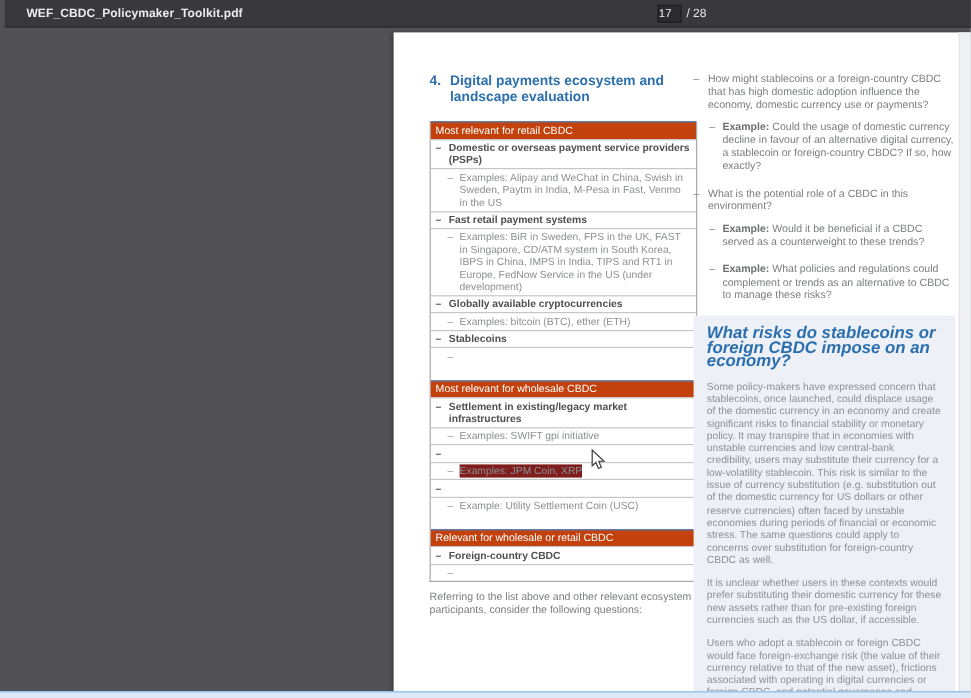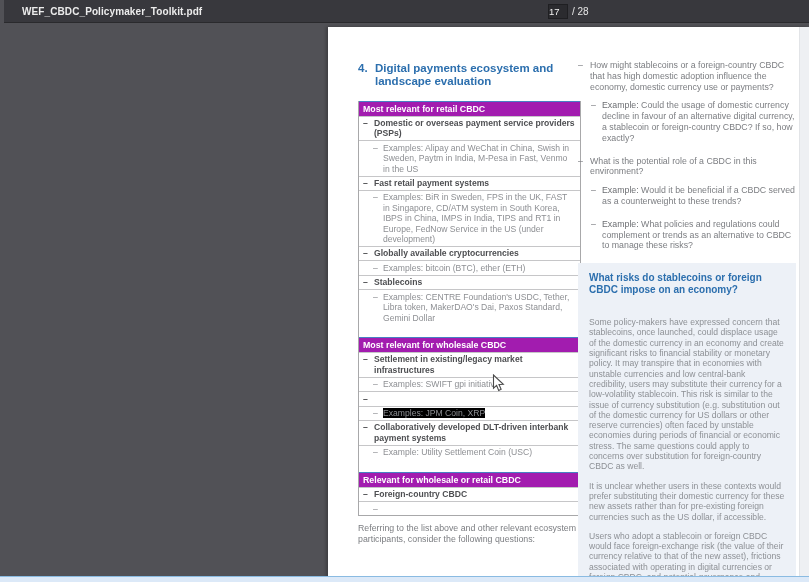--- a/index.html
+++ b/index.html
@@ -44,48 +44,48 @@
     display:flex;color:#2c6fae;font-size:11.5px;font-weight:bold;line-height:13px;
     margin-bottom:8px;
   }
   .h-section .num{width:17px;flex:none;}
   .body-text{color:#7b7d81;font-size:8.8px;line-height:10.8px;}
   .intro{margin-bottom:6px;}
 
   
   .eco-table{border:1px solid #a8a8aa;border-top:none;margin-bottom:7px;}
   .t-header{
-    background:#a21caf;color:#ffffff;font-weight:bold;font-size:8.8px;
+    background:#c2410c;color:#ffffff;font-weight:normal;font-size:8.8px;
     line-height:10.5px;padding:1.5px 4px;border-top:1px solid #4781c3;margin-top:13px;
   }
   .t-item,.t-example{
     display:flex;border-top:1px solid #c6c6c8;padding:1.5px 4px 1.5px 4px;
     font-size:8.6px;line-height:10.4px;
   }
   .t-item{color:#4e4f52;font-weight:bold;}
   .t-example{color:#8d8f93;padding-left:14px;}
   .dash{flex:none;width:11px;}
   .t-example .dash{width:10px;}
-  .selected-text{background:#000000;}
+  .selected-text{background:#7f1d1d;}
 
   .q-block{display:flex;margin-bottom:6px;}
   .q-block .dash{width:12px;}
   .ex-block{display:flex;margin-left:13px;margin-bottom:8px;}
   .ex-block .dash{width:11px;}
-  .bold-lead{font-weight:normal;color:#6d6f73;}
+  .bold-lead{font-weight:bold;color:#6d6f73;}
 
   .rc .q-block{margin-bottom:8px;}
   .rc .ex-block{margin-bottom:12px;}
 
   
   .info-box{
     background:#edf1f7;padding:9px 11px 10px 11px;margin-top:2px;width:196px;
   }
   .info-box .title{
-    color:#2c6fae;font-size:10px;font-weight:bold;line-height:11.5px;margin-bottom:22px;
+    color:#2c6fae;font-size:14px;font-weight:bold;line-height:11.5px;margin-bottom:10px;font-style:italic;
   }
   .info-box p{
     margin:0 0 9px 0;color:#8d9095;font-size:8.6px;line-height:10.3px;
   }
   .info-box p:last-child{margin-bottom:0;}
 
   
   .bottom-bar{
     position:absolute;left:0;bottom:0;width:809px;height:5px;
     background:#dce9f8;border-top:1px solid #8abbe2;z-index:40;
@@ -137,41 +137,39 @@
       <div class="t-example">
           <span class="dash">–</span>
           <span>Examples: bitcoin (BTC), ether (ETH)</span>
         </div>
       <div class="t-item">
           <span class="dash">–</span>
           <span>Stablecoins</span>
         </div>
       <div class="t-example">
           <span class="dash">–</span>
-          <span>Examples: CENTRE Foundation's USDC, Tether, Libra token, MakerDAO's Dai, Paxos Standard, Gemini Dollar</span>
         </div>
       <div class="t-header">Most relevant for wholesale CBDC</div>
       <div class="t-item">
           <span class="dash">–</span>
           <span>Settlement in existing/legacy market infrastructures</span>
         </div>
       <div class="t-example">
           <span class="dash">–</span>
           <span>Examples: SWIFT gpi initiative</span>
         </div>
       <div class="t-item">
           <span class="dash">–</span>
         </div>
       <div class="t-example">
           <span class="dash">–</span>
           <span class="selected-text">Examples: JPM Coin, XRP</span>
         </div>
       <div class="t-item">
           <span class="dash">–</span>
-          <span>Collaboratively developed DLT-driven interbank payment systems</span>
         </div>
       <div class="t-example">
           <span class="dash">–</span>
           <span>Example: Utility Settlement Coin (USC)</span>
         </div>
       <div class="t-header">Relevant for wholesale or retail CBDC</div>
       <div class="t-item">
           <span class="dash">–</span>
           <span>Foreign-country CBDC</span>
         </div>

